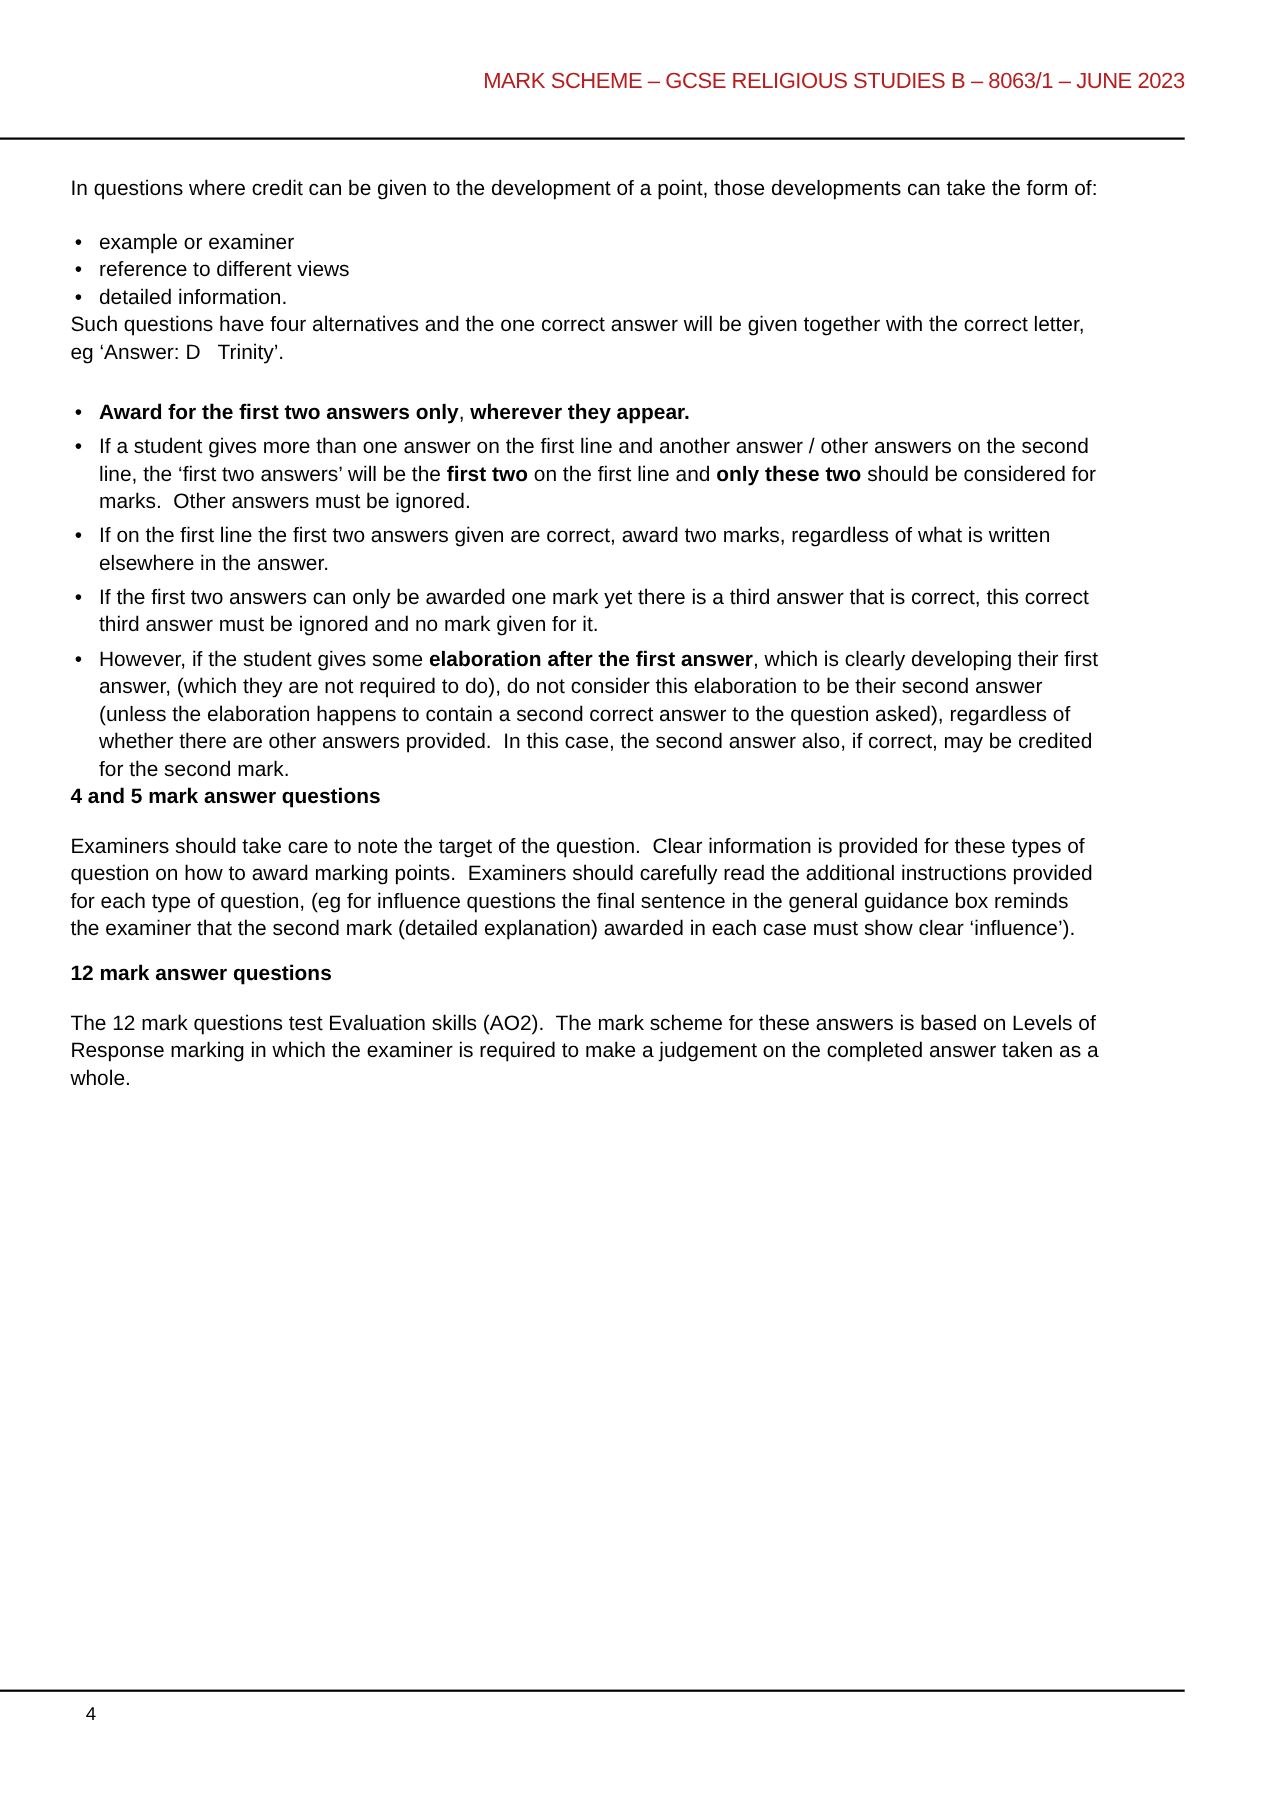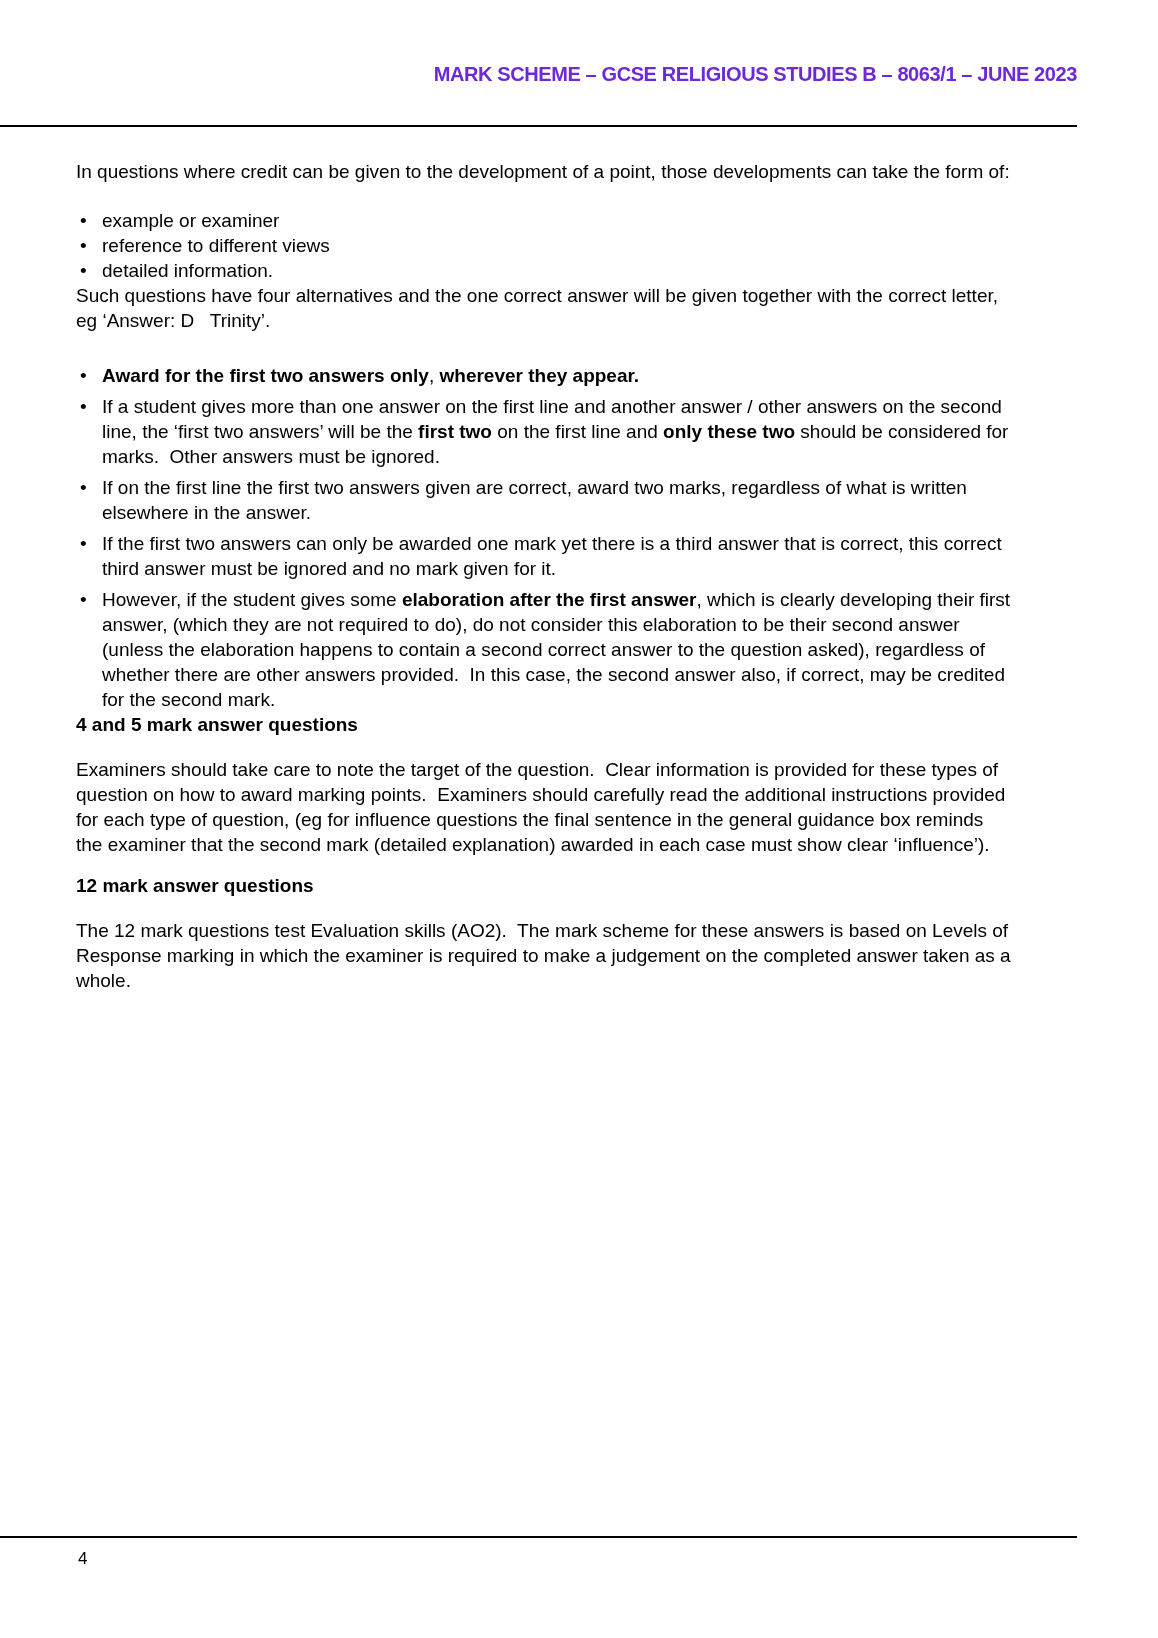--- a/index.html
+++ b/index.html
@@ -11,30 +11,29 @@
     overflow: hidden;
   }
   .page { position: relative; width: 1158px; height: 1638px; background: #fff; }
 
   .header-title {
     position: absolute;
     top: 63px; right: 81px;
     font-size: 20px;
     letter-spacing: -0.4px;
     white-space: nowrap;
-    color: #6d28d9;
-    font-weight: bold;
+    color: #b91c1c;
   }
   .rule { position: absolute; left: 0; height: 2px; background: #000; width: 1077px; }
   .header-rule { top: 125px; }
   .footer-rule { top: 1536px; }
 
   .content {
     position: absolute;
-    left: 76px; top: 159px;
+    left: 64px; top: 159px;
     width: 936px;
     font-size: 19px;
     line-height: 25px;
   }
   .para { margin: 0; white-space: pre-wrap; }
   .heading { margin: 0; font-size: 19px; line-height: 25px; font-weight: bold; }
   .b { font-weight: bold; }
 
   .mb24 { margin-bottom: 24px; }
   .mb30 { margin-bottom: 30px; }

